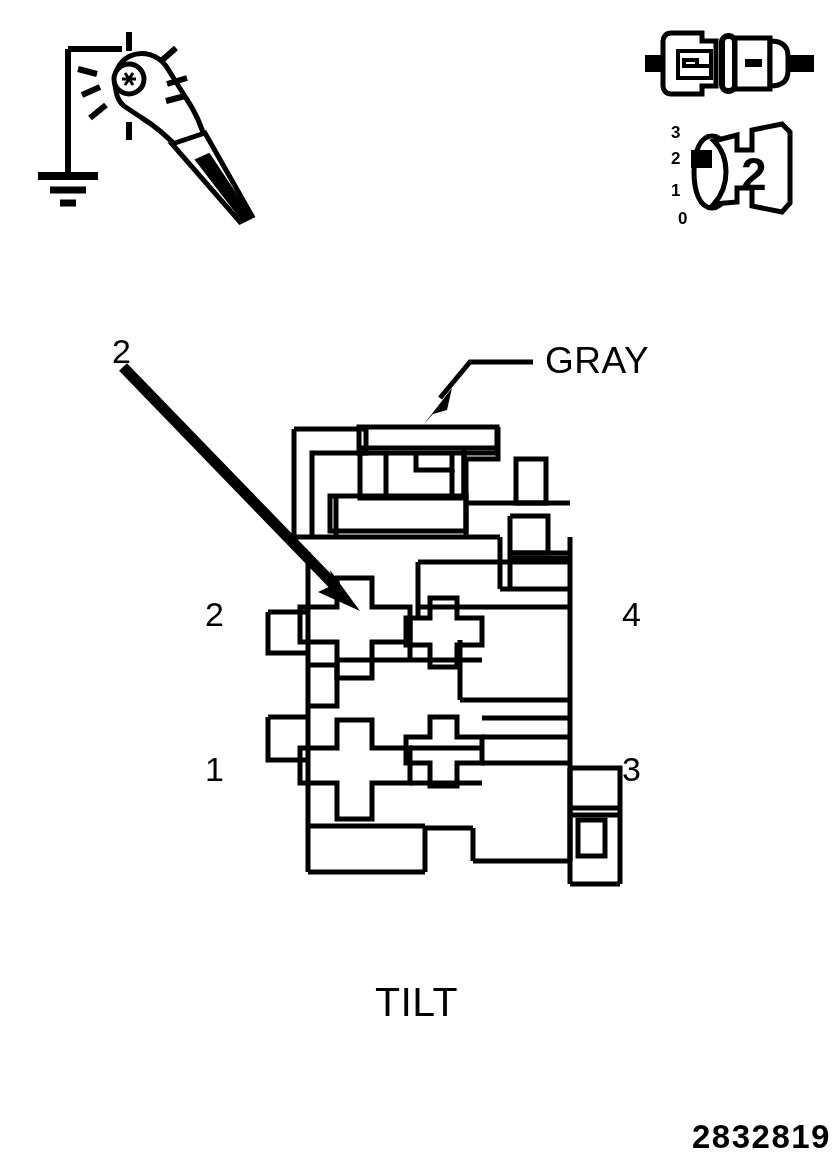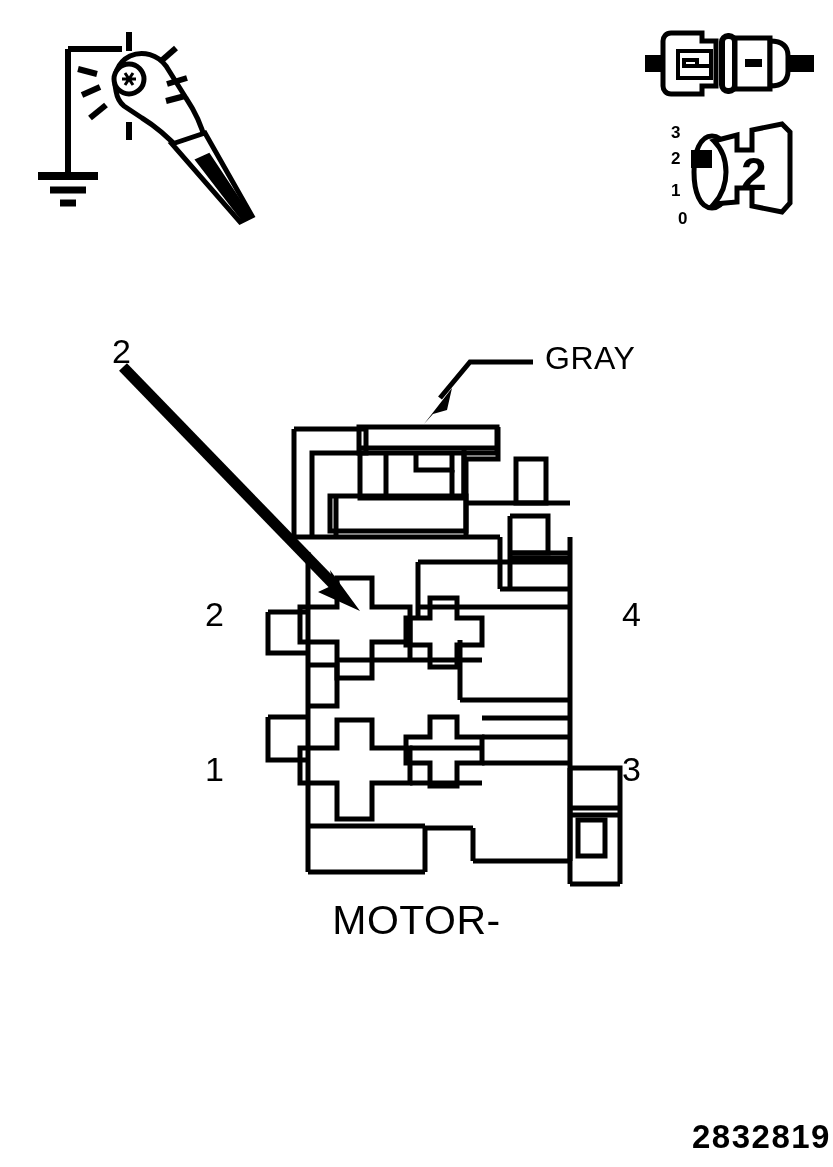--- a/index.html
+++ b/index.html
@@ -33,21 +33,21 @@
   }
   .pin-label {
     font-size: 34px;
     font-weight: 400;
   }
   .callout-num {
     font-size: 34px;
     font-weight: 400;
   }
   .wire-color {
-    font-size: 32px;
+    font-size: 37px;
     font-weight: 400;
     letter-spacing: 0.5px;
   }
   .caption-line {
     font-size: 41px;
     font-weight: 400;
     text-align: center;
     width: 833px;
     left: 0;
     letter-spacing: 0.5px;
@@ -256,17 +256,17 @@
 
   <div class="txt callout-num" style="left:112px; top:334px;">2</div>
 
   <div class="txt wire-color" style="left:545px; top:342px;">GRAY</div>
 
   <div class="txt pin-label" style="left:205px; top:597px;">2</div>
   <div class="txt pin-label" style="left:205px; top:752px;">1</div>
   <div class="txt pin-label" style="left:622px; top:597px;">4</div>
   <div class="txt pin-label" style="left:622px; top:752px;">3</div>
 
-  <div class="txt caption-line" style="top:900px;">MOTOR-</div>
+  <div class="txt caption-line" style="top:982px;">TILT</div>
 
   <div class="txt part-number" style="left:692px; top:1120px;text-align:right;">2832819</div>
 
 </div>
 
 </body></html>

